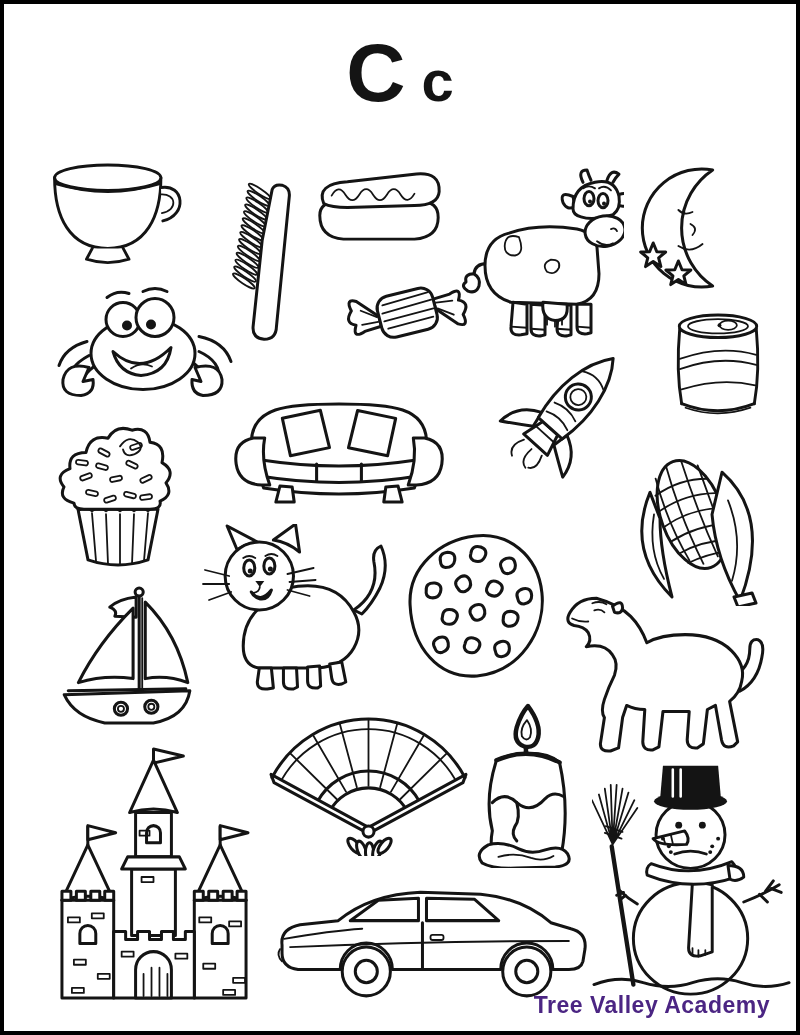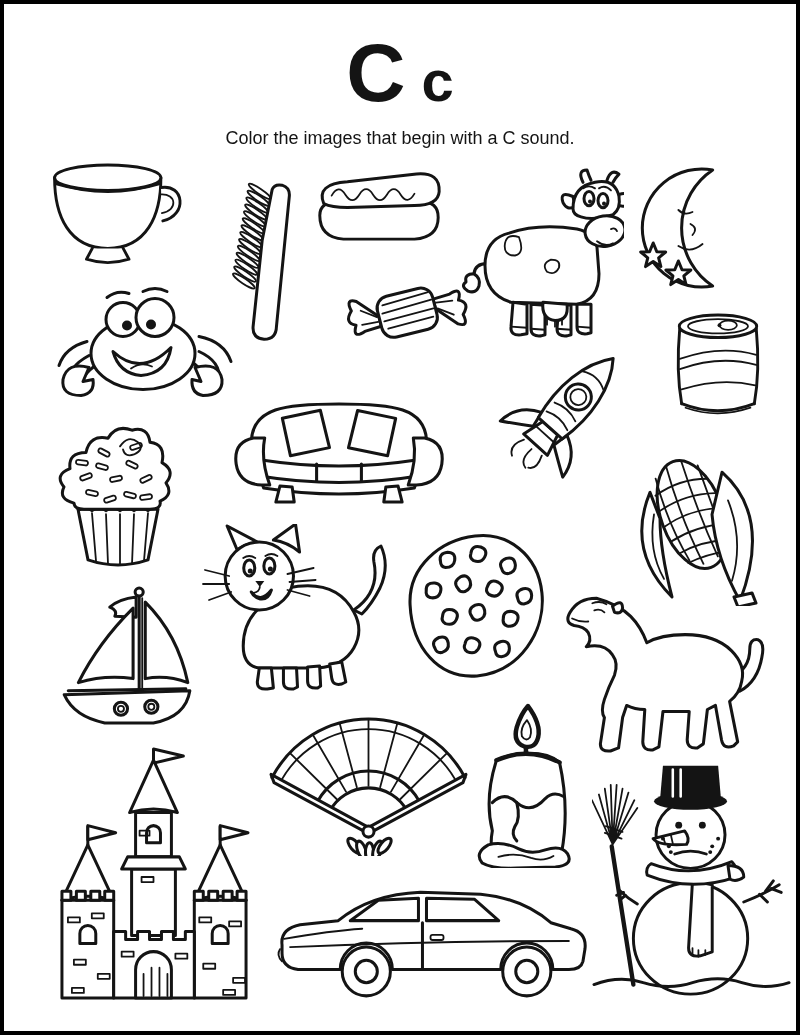--- a/index.html
+++ b/index.html
@@ -26,21 +26,20 @@
 </head>
 <body>
 
 <div class="sheet">
 
   <div class="title">
     <span class="big">C</span>
     <span class="small">c</span>
   </div>
 
-  <div class="instruction">Color the images that begin with a C sound.</div>
 
   <figure class="art" style="left:38px;top:158px;width:145px;height:108px;">
     <svg viewBox="0 0 150 110" preserveAspectRatio="none">
       <path class="fw" d="M13,16 C13,55 28,88 68,88 C108,88 123,55 123,16 Z"></path>
       <path class="fw" d="M123,26 C147,22 151,54 125,60"></path>
       <path class="tn" d="M123,33 C139,32 141,49 124,52"></path>
       <ellipse class="fw" cx="68" cy="16" rx="55" ry="13"></ellipse>
       <path d="M14,22 Q68,38 122,22"></path>
       <path class="fw" d="M52,88 L46,99 Q68,106 90,99 L84,88"></path>
     </svg>
@@ -420,13 +419,14 @@
       <rect class="tn" x="160" y="52" width="13" height="5" rx="2"></rect>
       <path class="tn" d="M14,56 Q60,48 92,46 M20,64 Q160,58 298,58"></path>
       <path class="tn" d="M10,66 Q6,72 12,78"></path>
       <circle class="fw" cx="96" cy="88" r="24"></circle>
       <circle class="fw" cx="96" cy="88" r="11"></circle>
       <circle class="fw" cx="256" cy="88" r="24"></circle>
       <circle class="fw" cx="256" cy="88" r="11"></circle>
     </svg>
   </figure>
 
+  <div class="footer">Tree Valley Academy</div>
 </div>
 
 </body></html>

